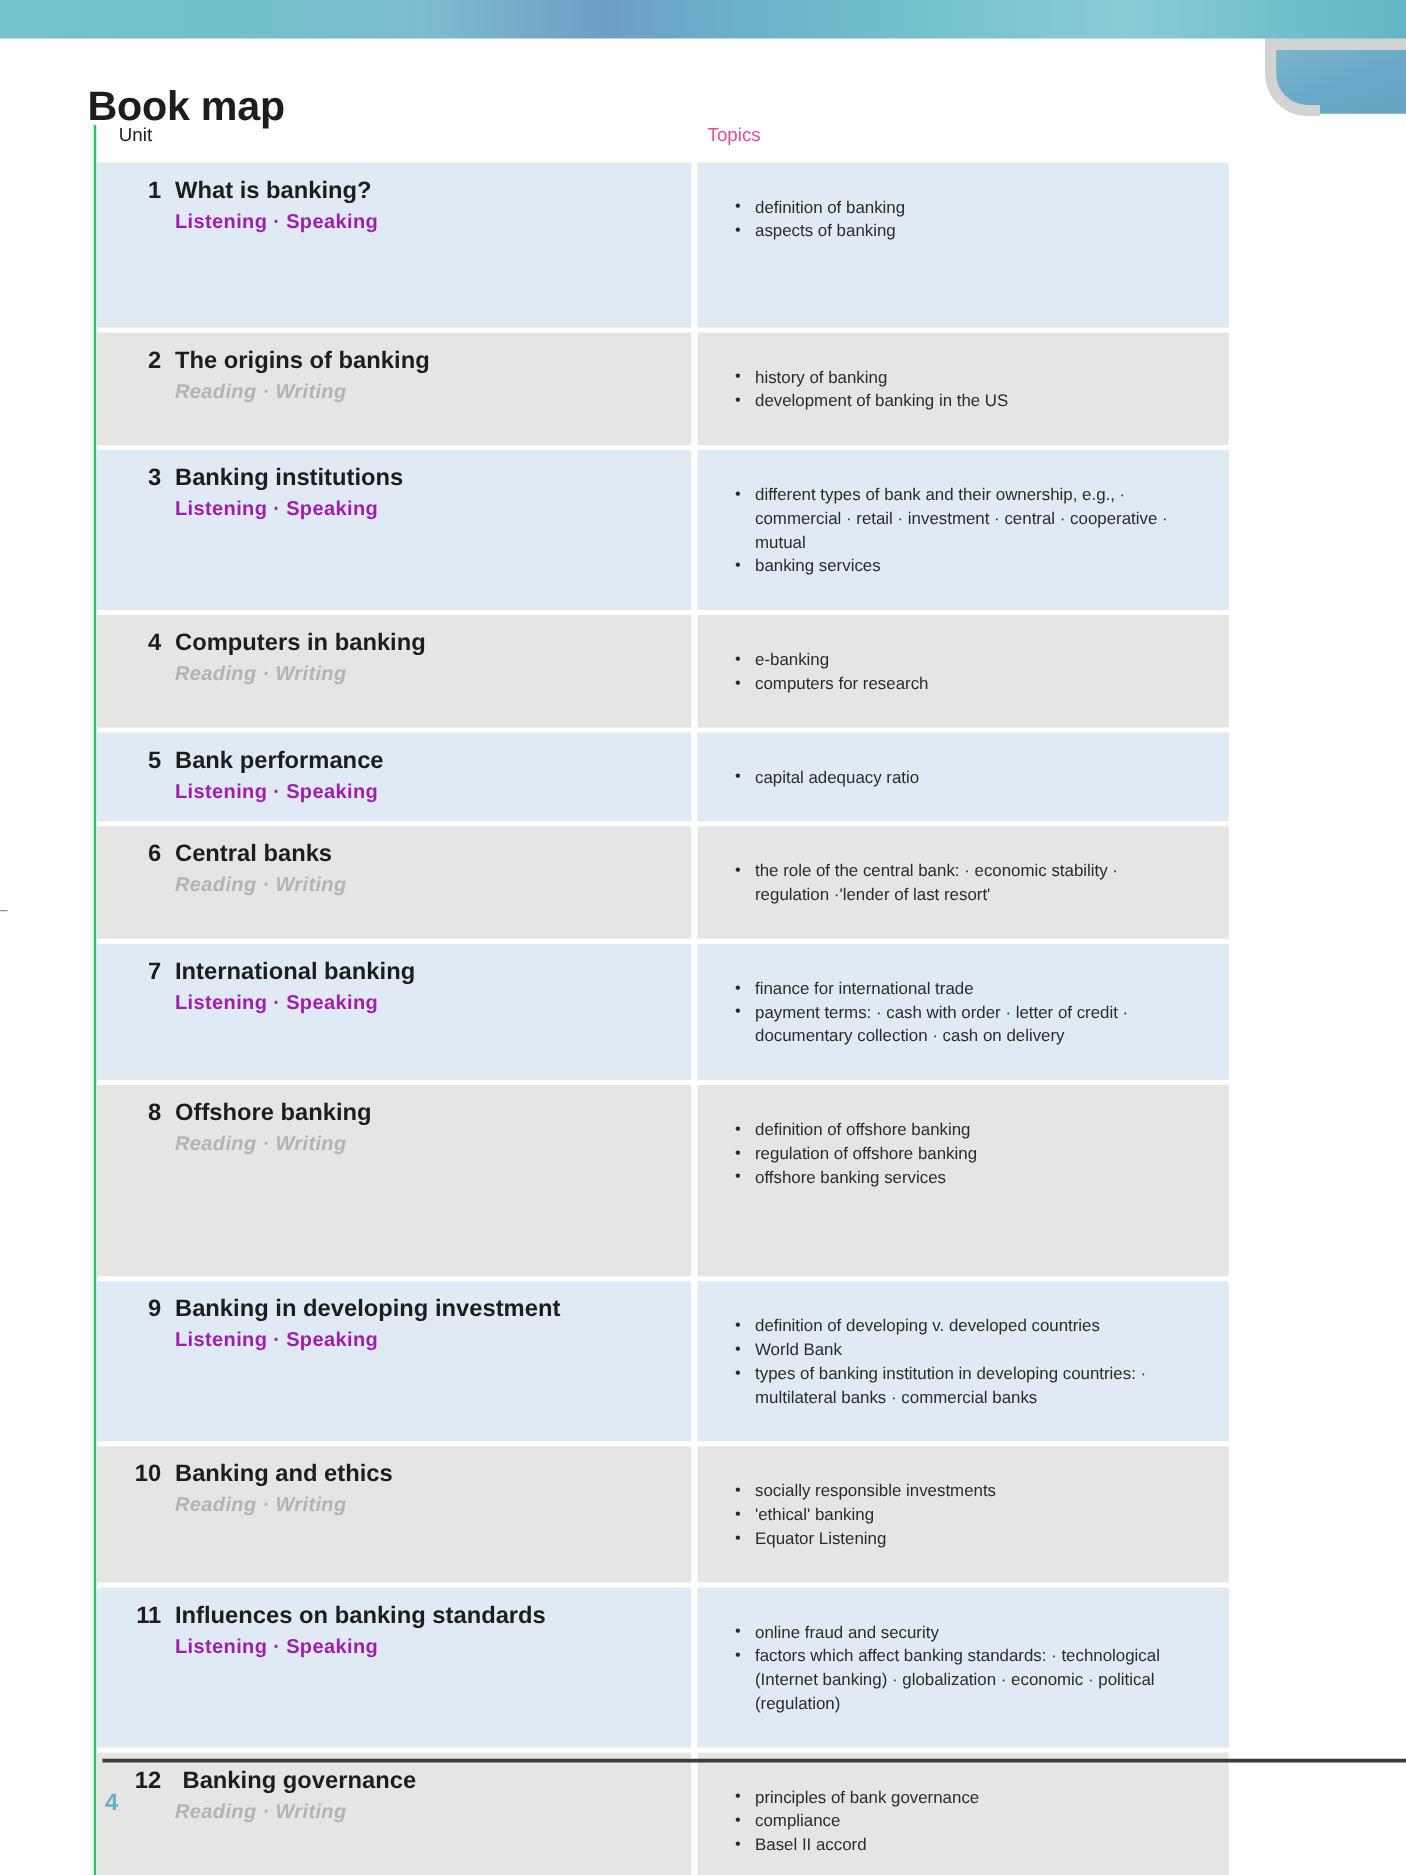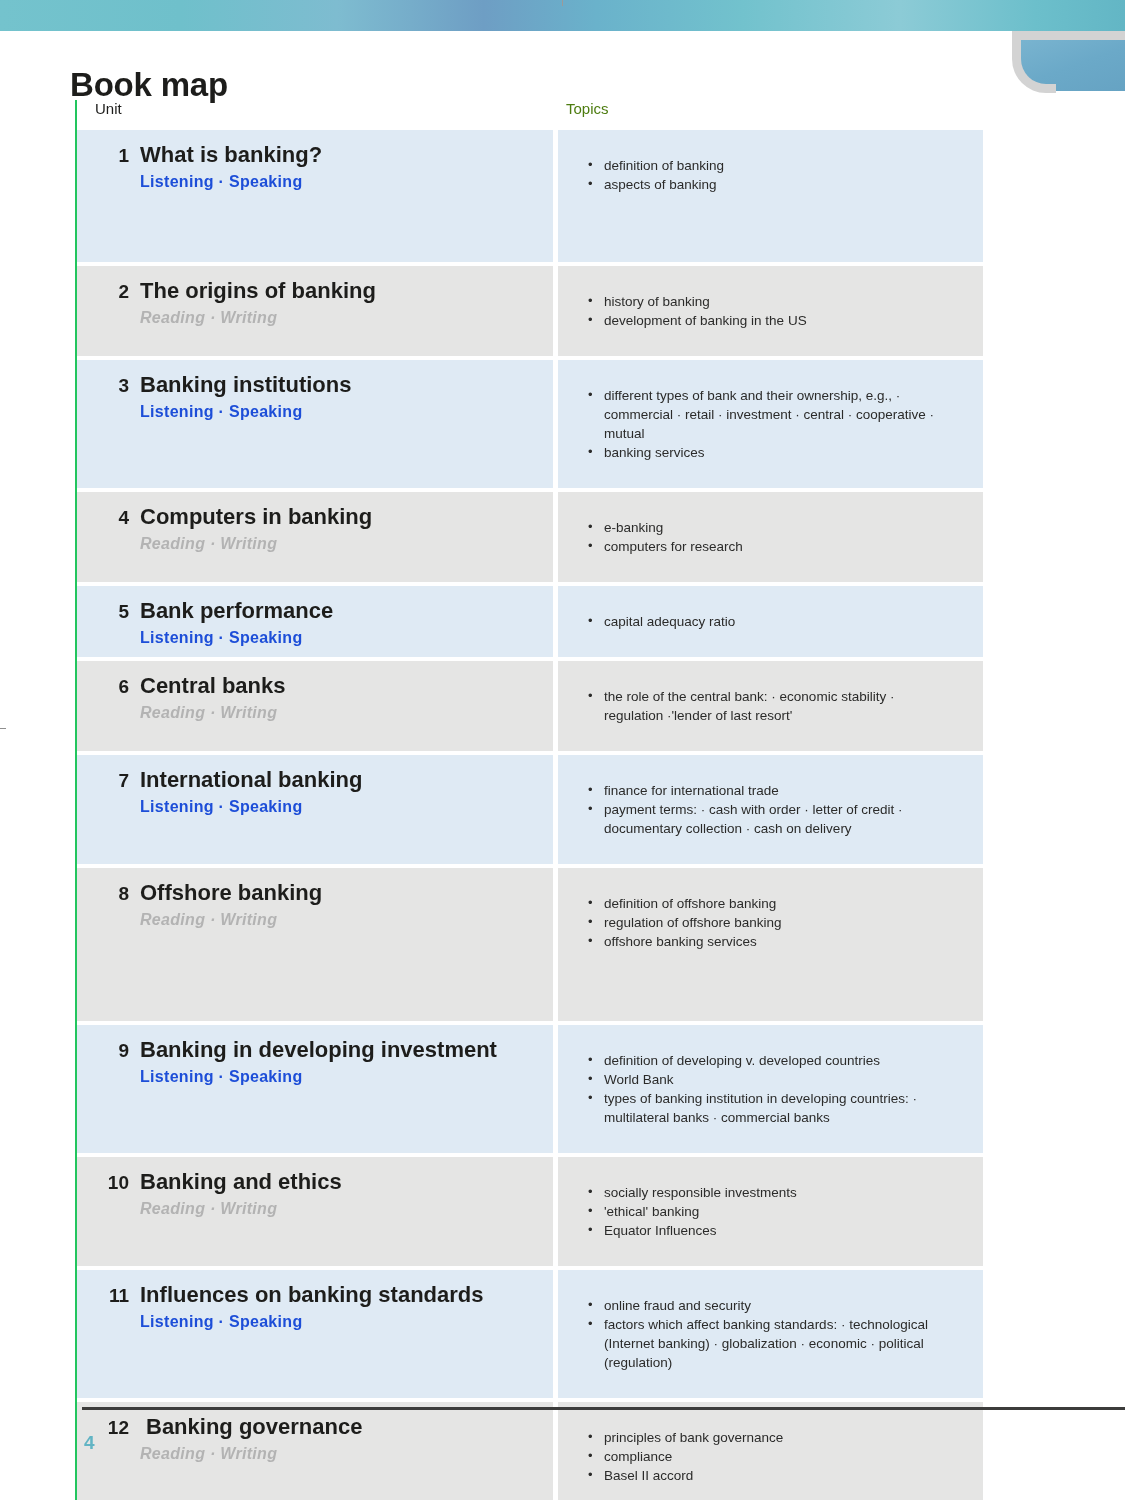--- a/index.html
+++ b/index.html
@@ -136,21 +136,21 @@
     width: 478px;
     padding-left: 18px;
     font-size: 15px;
     color: #1d1d1b;
     box-sizing: border-box;
   }
   .bm-head .h-topics {
     flex: 1;
     padding-left: 11px;
     font-size: 15px;
-    color: #4d7c0f;
+    color: #ec4899;
     box-sizing: border-box;
   }
 
   .bm-row {
     display: flex;
     margin-bottom: 4px;
   }
   .bm-row .cell-unit {
     width: 476px;
     box-sizing: border-box;
@@ -173,34 +173,34 @@
   }
   .unit-num {
     font-size: 19px;
     font-weight: bold;
     color: #1d1d1b;
     width: 34px;
     text-align: right;
     flex: 0 0 34px;
   }
   .unit-title {
-    font-size: 22px;
+    font-size: 19px;
     font-weight: bold;
     color: #1d1d1b;
     margin-left: 11px;
   }
   .bm-row.indent-extra .unit-title { margin-left: 17px; }
   .unit-skills {
     margin-left: 45px;
     margin-top: 5px;
     font-size: 16px;
     font-weight: bold;
     letter-spacing: 0.3px;
   }
-  .skills-blue { color: #1d4ed8; }
+  .skills-blue { color: #a21caf; }
   .skills-gray { color: #b3b3b3; font-style: italic; }
 
   ul.topics {
     list-style: none;
     margin: 16px;
     padding: 0;
   }
   ul.topics li {
     position: relative;
     padding-left: 18px;
@@ -409,21 +409,21 @@
       <div class="unit-line">
         <span class="unit-num">10</span>
         <span class="unit-title">Banking and ethics</span>
       </div>
       <div class="unit-skills skills-gray">Reading · Writing</div>
     </div>
     <div class="cell-topics">
       <ul class="topics">
         <li>socially responsible investments</li>
         <li>'ethical' banking</li>
-        <li>Equator Influences</li>
+        <li>Equator Listening</li>
       </ul>
     </div>
   </div>
 
   <div class="bm-row blue" style="min-height:98px">
     <div class="cell-unit">
       <div class="unit-line">
         <span class="unit-num">11</span>
         <span class="unit-title">Influences on banking standards</span>
       </div>

